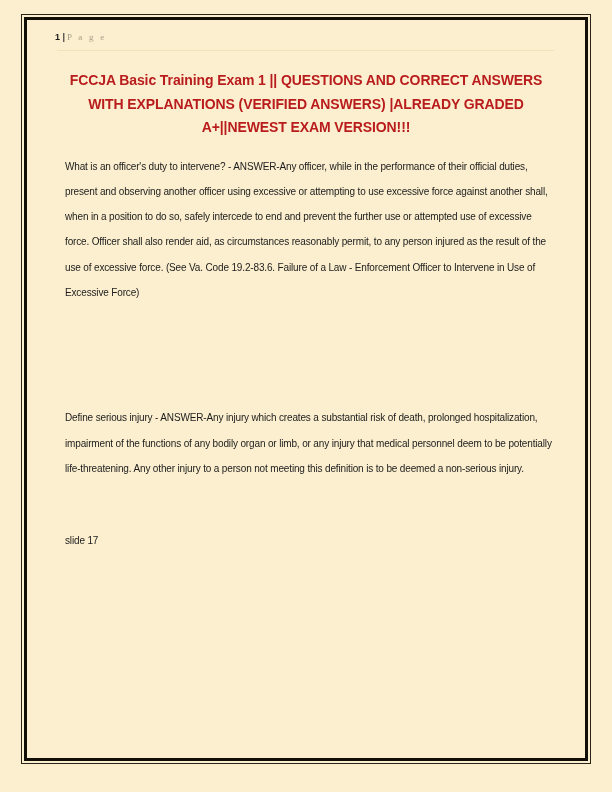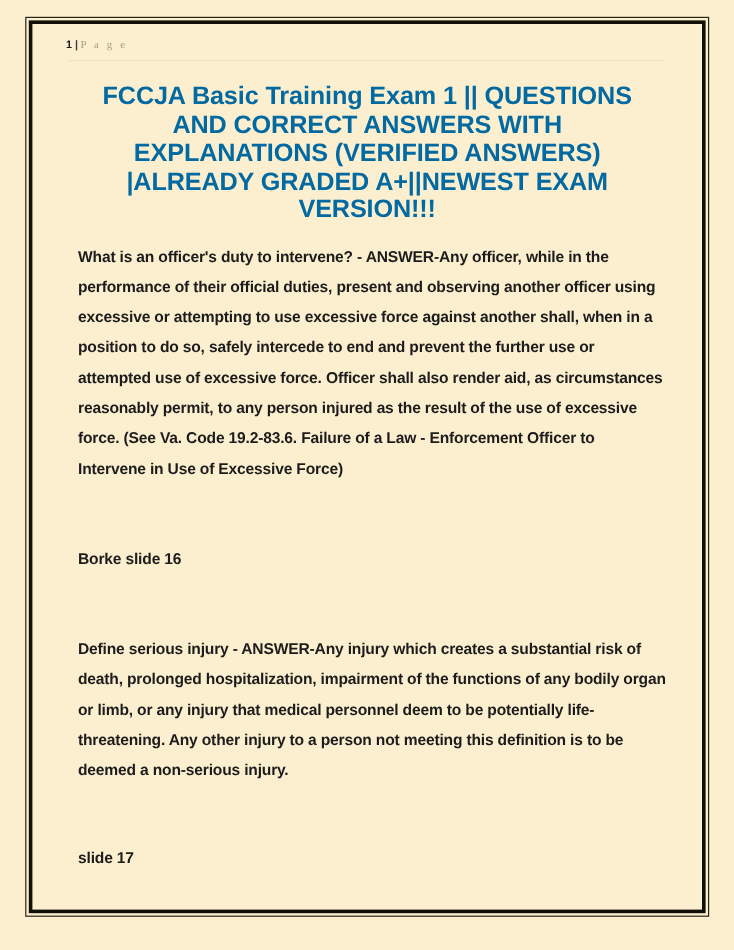--- a/index.html
+++ b/index.html
@@ -86,40 +86,39 @@
     width: 497px;
     height: 1px;
     background: #f2e2ba;
   }
 
   
   .doc-title {
     margin: 17px 0 0 0;
     padding: 0 14px;
     text-align: center;
-    color: #0369a1;
+    color: #b91c1c;
     font-weight: bold;
-    font-size: 21px;
+    font-size: 14px;
     line-height: 23.5px;
     letter-spacing: -0.1px;
   }
 
   
   .doc-body {
     margin-top: 14px;
     padding: 0 2px 0 10px;
   }
   .body-block {
     color: #1c1c1c;
-    font-size: 13px;
+    font-size: 10px;
     line-height: 25.3px;
     letter-spacing: -0.15px;
     text-align: left;
     margin: 0;
-    font-weight: bold;
   }
   .block-gap {
     height: 50px;
   }
   .block-gap-small {
     height: 47px;
   }
 </style>
 </head>
 <body>
@@ -138,21 +137,20 @@
     </div>
 
     <h1 class="doc-title">FCCJA Basic Training Exam 1 || QUESTIONS AND CORRECT ANSWERS WITH EXPLANATIONS (VERIFIED ANSWERS) |ALREADY GRADED A+||NEWEST EXAM VERSION!!!</h1>
 
     <div class="doc-body">
 
       <p class="body-block">What is an officer's duty to intervene? - ANSWER-Any officer, while in the performance of their official duties, present and observing another officer using excessive or attempting to use excessive force against another shall, when in a position to do so, safely intercede to end and prevent the further use or attempted use of excessive force. Officer shall also render aid, as circumstances reasonably permit, to any person injured as the result of the use of excessive force. (See Va. Code 19.2-83.6. Failure of a Law - Enforcement Officer to Intervene in Use of Excessive Force)</p>
 
       <div class="block-gap"></div>
 
-      <p class="body-block">Borke slide 16</p>
 
       <div class="block-gap"></div>
 
       <p class="body-block">Define serious injury - ANSWER-Any injury which creates a substantial risk of death, prolonged hospitalization, impairment of the functions of any bodily organ or limb, or any injury that medical personnel deem to be potentially life-threatening. Any other injury to a person not meeting this definition is to be deemed a non-serious injury.</p>
 
       <div class="block-gap-small"></div>
 
       <p class="body-block">slide 17</p>
 
     </div>

